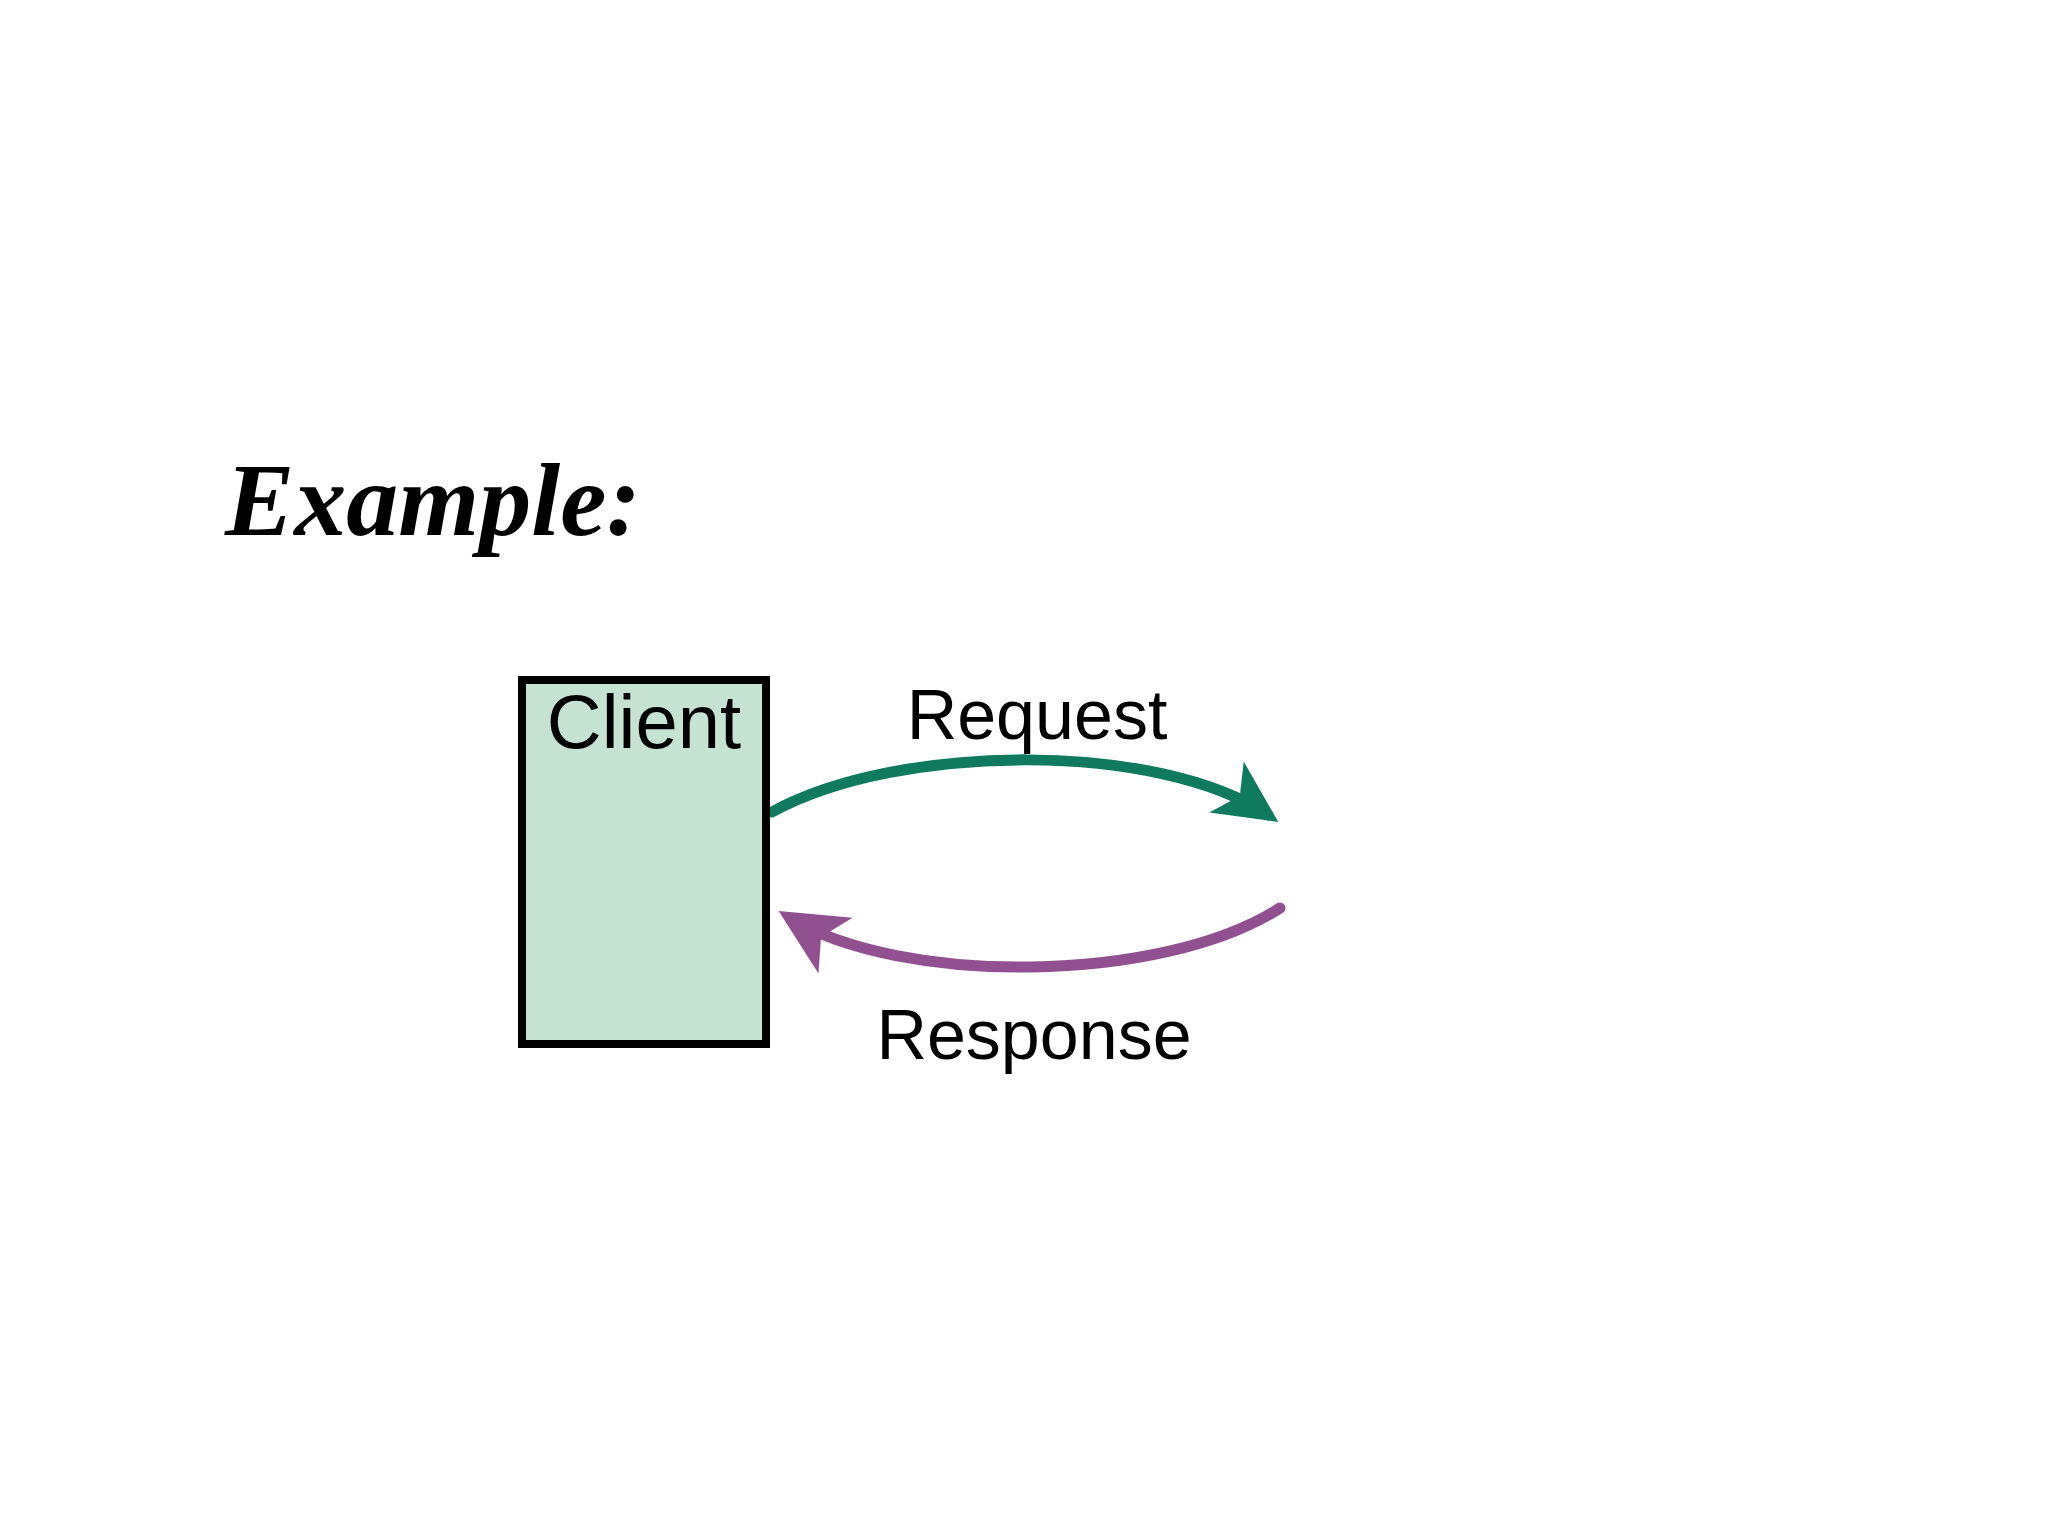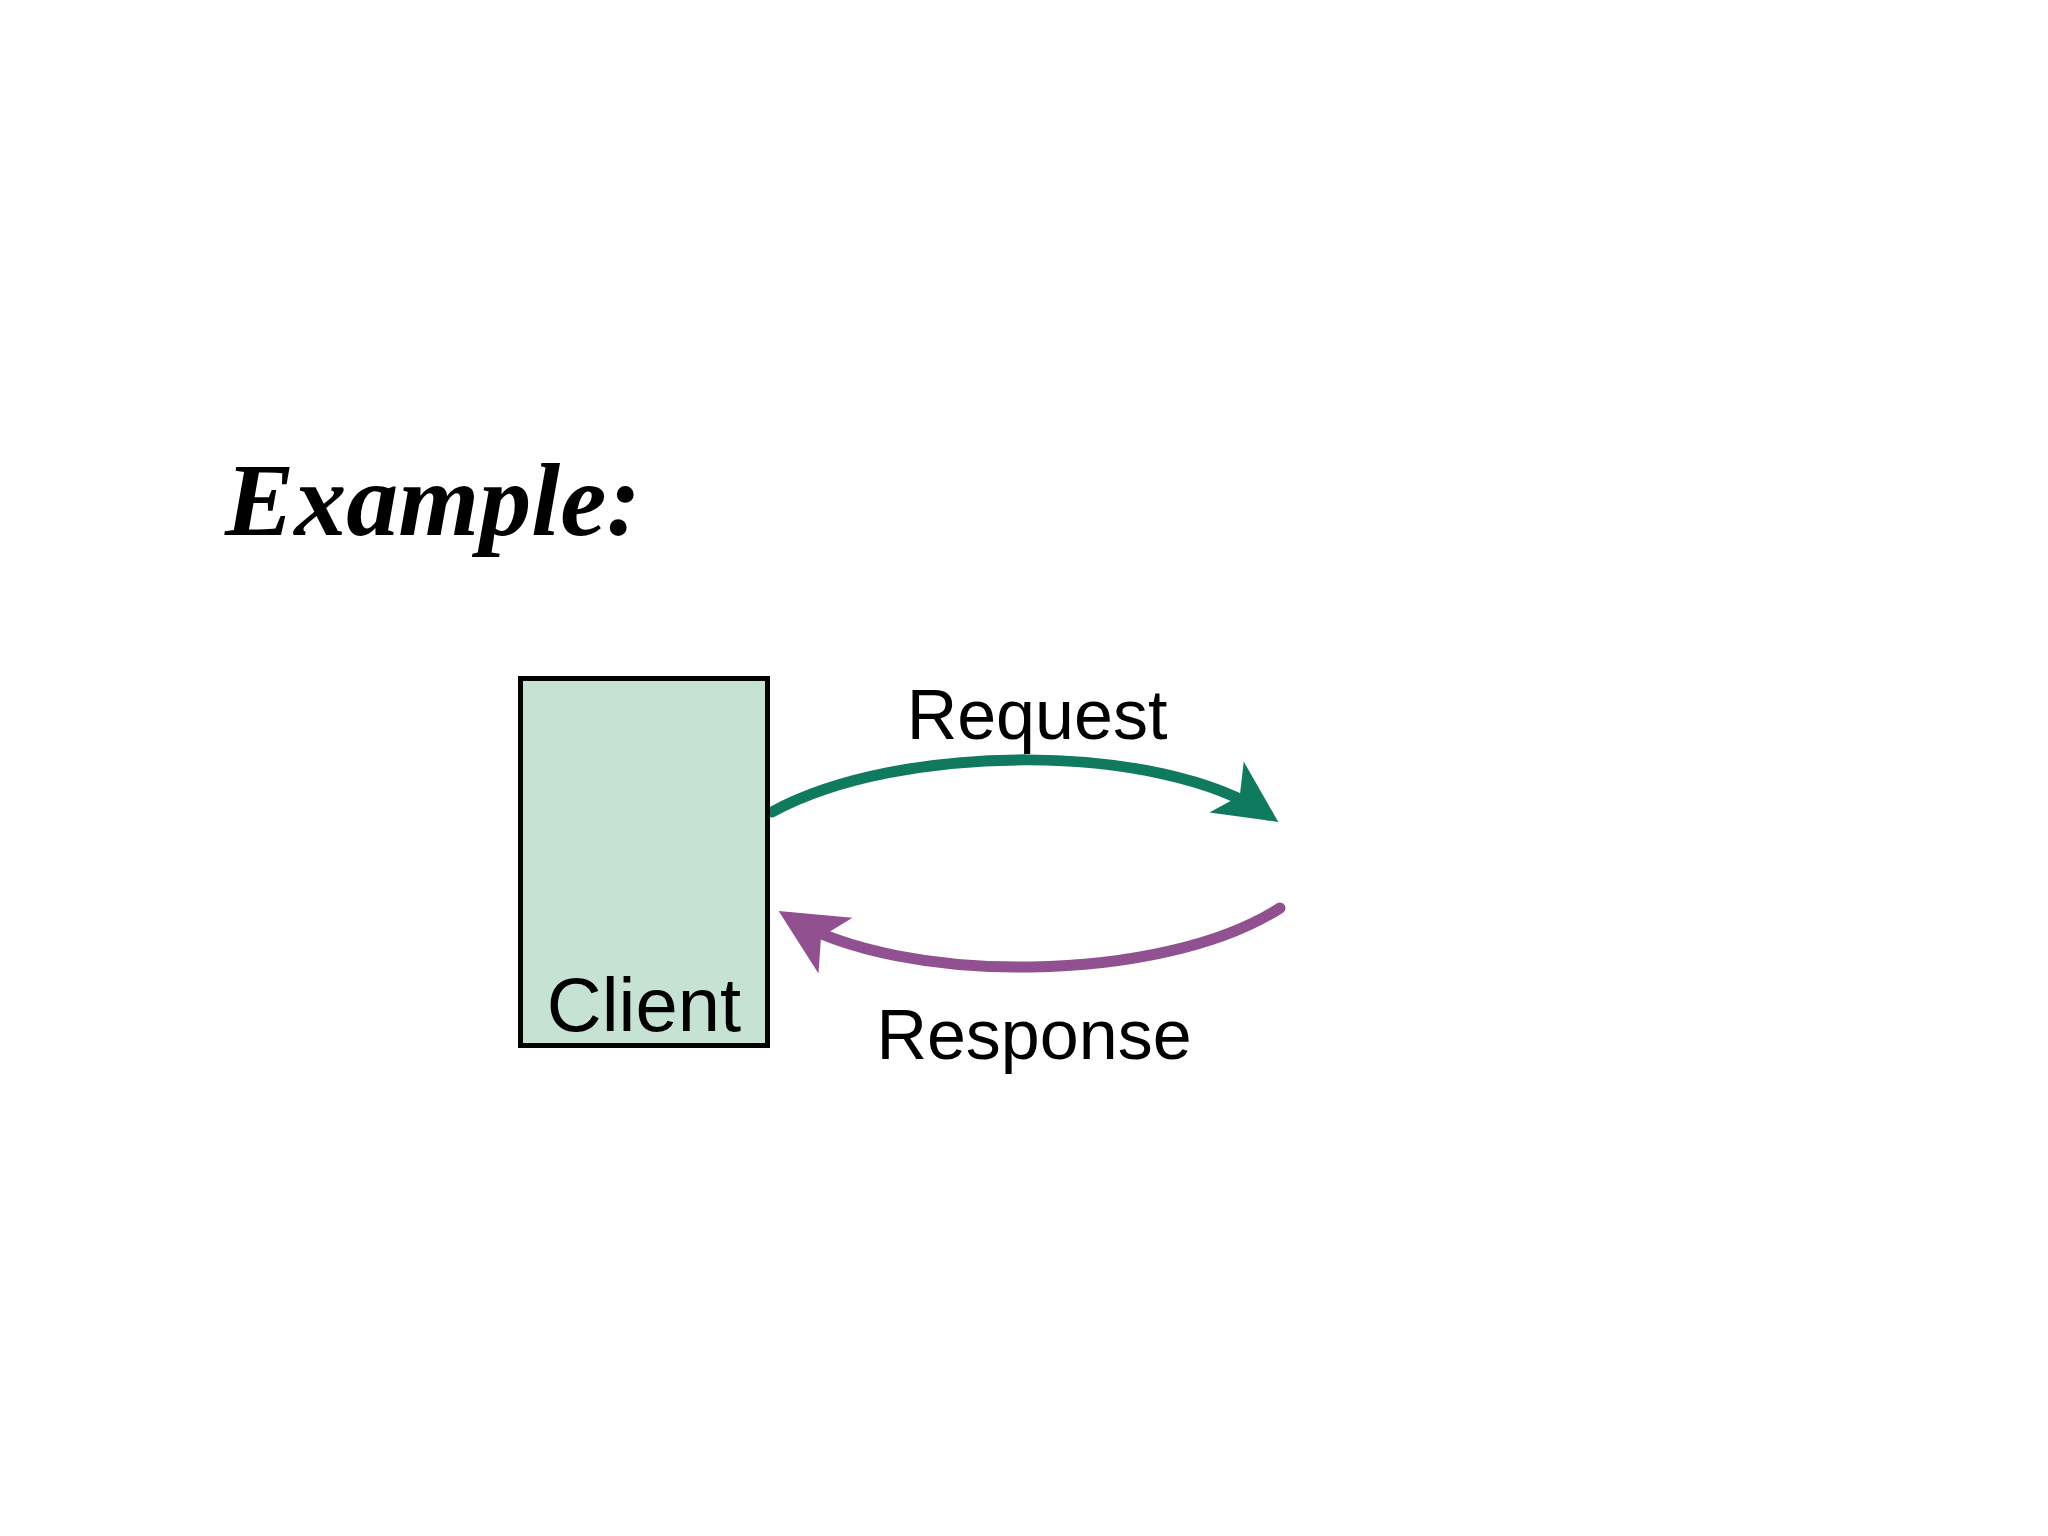--- a/index.html
+++ b/index.html
@@ -43,23 +43,23 @@
     left: 0;
     top: 0;
     width: 2048px;
     height: 1536px;
   }
 
   
   .node-box {
     position: absolute;
     box-sizing: border-box;
-    border: 5px solid #a16207;
+    border: 8px solid #a16207;
     display: flex;
-    align-items: flex-end;
+    align-items: flex-start;
     justify-content: center;
   }
   .node-label {
     font-family: "Liberation Sans", "DejaVu Sans", sans-serif;
     font-weight: 400;
     font-size: 76px;
     color: #000000;
     line-height: 1;
     white-space: nowrap;
   }

